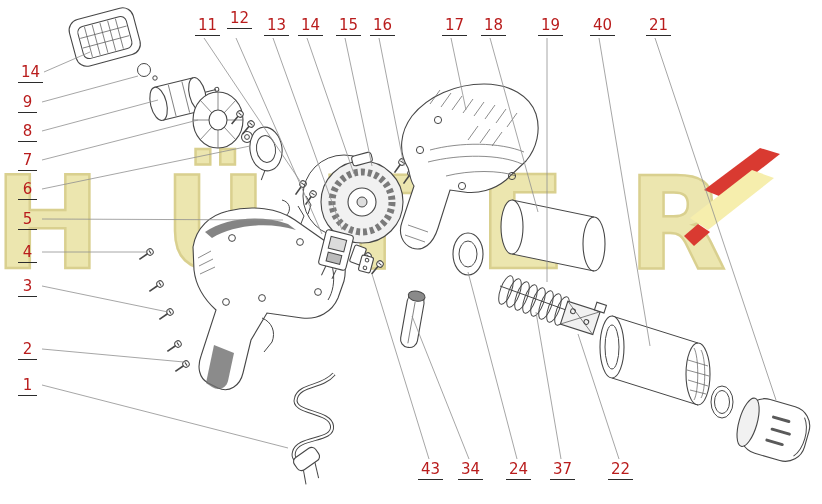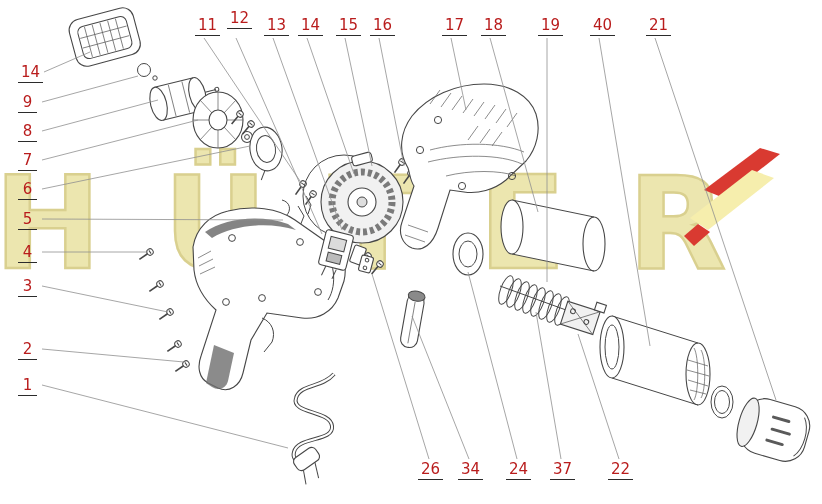--- a/index.html
+++ b/index.html
@@ -318,19 +318,19 @@
   <div class="callout" style="left:264px;top:16px">13</div>
   <div class="callout" style="left:298px;top:16px">14</div>
   <div class="callout" style="left:336px;top:16px">15</div>
   <div class="callout" style="left:370px;top:16px">16</div>
   <div class="callout" style="left:442px;top:16px">17</div>
   <div class="callout" style="left:481px;top:16px">18</div>
   <div class="callout" style="left:538px;top:16px">19</div>
   <div class="callout" style="left:590px;top:16px">40</div>
   <div class="callout" style="left:646px;top:16px">21</div>
 
-  <div class="callout" style="left:418px;top:460px">26</div>
+  <div class="callout" style="left:418px;top:460px">43</div>
   <div class="callout" style="left:458px;top:460px">34</div>
   <div class="callout" style="left:506px;top:460px">24</div>
   <div class="callout" style="left:550px;top:460px">37</div>
   <div class="callout" style="left:608px;top:460px">22</div>
 
 </div>
 
 </body></html>

